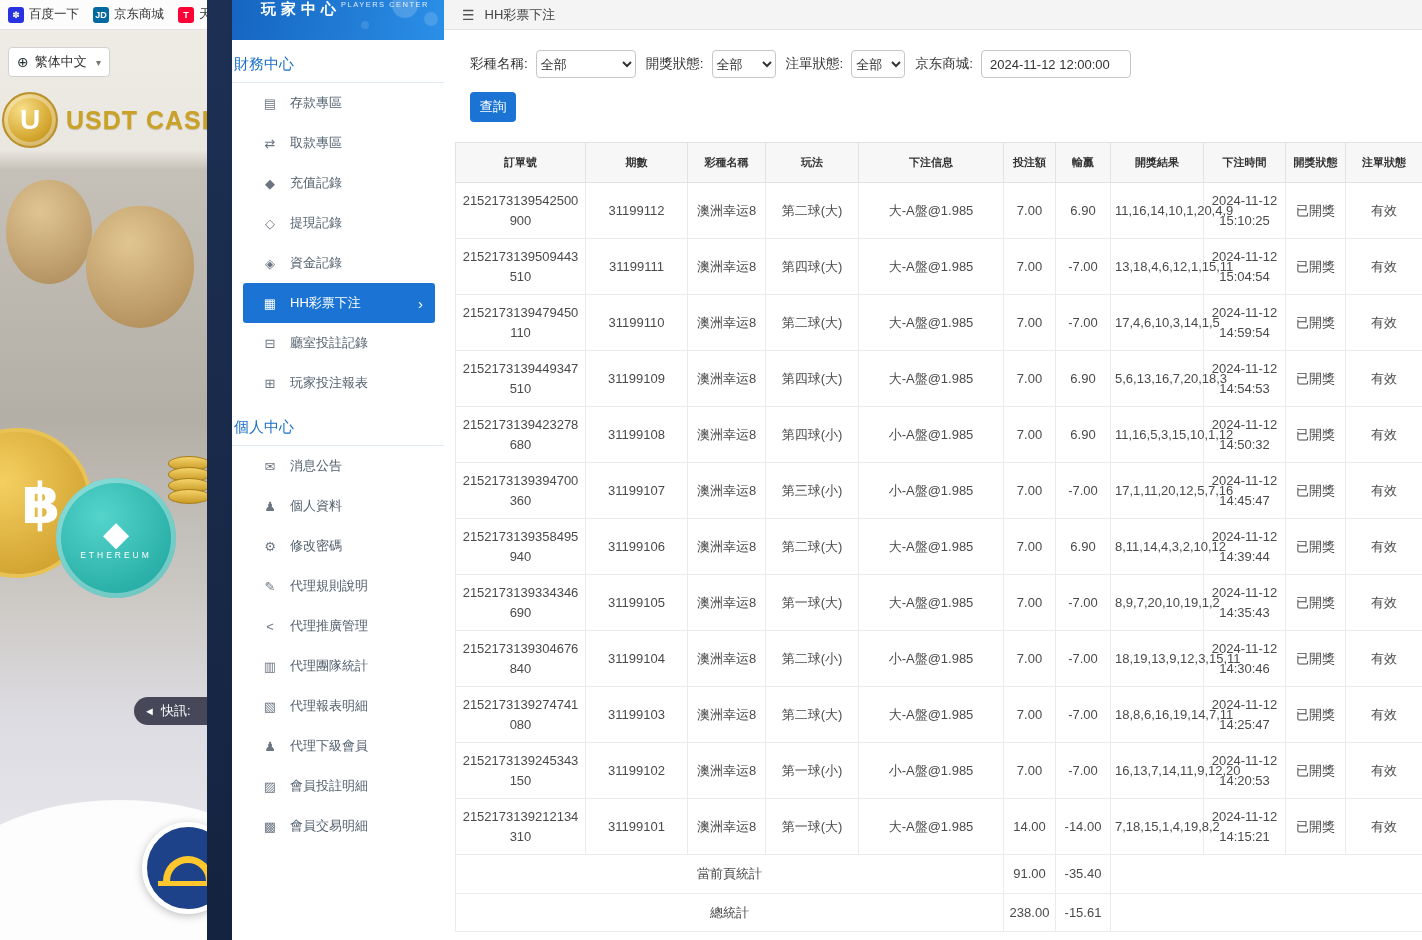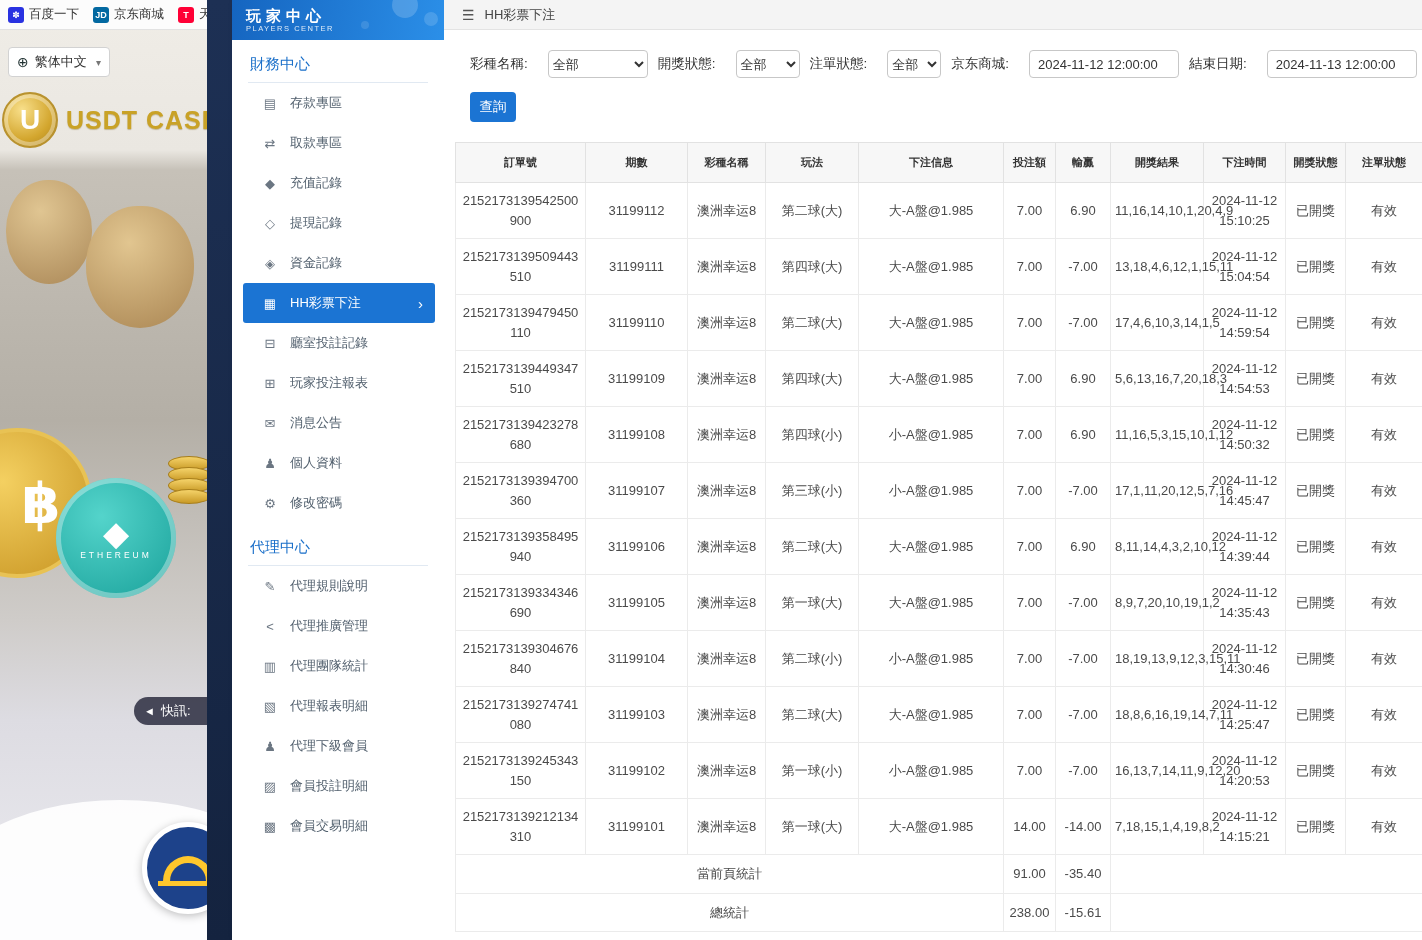--- a/index.html
+++ b/index.html
@@ -48,41 +48,41 @@
     border:5px solid #fff;box-shadow:0 2px 8px rgba(0,0,0,.25);display:flex;align-items:center;justify-content:center}
   .bridge{width:50px;height:25px;border:7px solid #ffc72c;border-bottom:0;border-radius:50px 50px 0 0;position:relative}
   .bridge:after{content:"";position:absolute;left:-12px;right:-12px;bottom:-5px;height:5px;background:#ffc72c}
 
   .dark-strip{position:absolute;left:207px;top:0;width:25px;height:940px;
     background:linear-gradient(#1d3054,#14233f)}
 
   
   .sidebar{position:absolute;left:232px;top:0;width:212px;height:940px;background:#fff;box-shadow:2px 0 6px rgba(0,0,0,.12)}
   .sb-header{height:40px;background:linear-gradient(100deg,#1565c0,#2b8fe8);color:#fff;position:relative;overflow:hidden;
-    display:flex;flex-direction:column;justify-content:center;padding-left:14px}
+    display:flex;flex-direction:row;justify-content:center;padding-left:14px}
   .sb-title{font-size:15px;font-weight:bold;letter-spacing:5px;line-height:1.15}
   .sb-sub{font-size:7.5px;letter-spacing:1.5px;color:rgba(255,255,255,.85)}
   .bubbles{position:absolute;right:26px;top:-8px;width:26px;height:26px;border-radius:50%;background:rgba(255,255,255,.18);
     box-shadow:26px 14px 0 -6px rgba(255,255,255,.15),-40px 20px 0 -9px rgba(255,255,255,.12)}
-  .sec-title{margin:0 16px;padding:15px 2px 8px;font-size:15px;color:#1a6fc9;border-bottom:1px solid #e1e9f2}
+  .sec-title{margin:0 0;padding:15px 2px 8px;font-size:15px;color:#1a6fc9;border-bottom:1px solid #e1e9f2}
   .nav-item{height:40px;display:flex;align-items:center;gap:12px;padding:0 14px 0 30px;font-size:13px;color:#52606e;cursor:pointer}
   .nav-ic{width:16px;text-align:center;font-size:13px;color:#6b7682;flex:none}
   .nav-item.active{margin:0 9px 0 11px;padding:0 12px 0 19px;border-radius:3px;background:#1b74d3;color:#fff}
   .nav-item.active .nav-ic{color:#fff}
   .nav-arrow{margin-left:auto;font-size:15px;line-height:1}
 
   
   .main{position:absolute;left:444px;top:0;width:978px;height:940px;background:#fff}
   .topbar{height:30px;background:#f4f4f4;border-bottom:1px solid #e3e3e3;display:flex;align-items:center;gap:10px;padding-left:18px}
   .menu-ic{font-size:14px;color:#555;cursor:pointer}
   .topbar-title{font-size:13px;color:#444}
 
   .filters{padding:20px 0 0 26px}
   .frow{display:flex;align-items:center;gap:10px;flex-wrap:nowrap}
-  .fgroup{display:flex;align-items:center;gap:20px}
+  .fgroup{display:flex;align-items:center;gap:8px}
   .flabel{font-size:13.5px;color:#333;white-space:nowrap}
   select{height:28px;border:1px solid #c7c7c7;border-radius:4px;background:#fff;font-size:13px;color:#333;font-family:Liberation Serif, serif}
   .sel-lottery{width:100px}.sel-draw{width:64px}.sel-order{width:54px}
   input[type=text]{height:28px;width:150px;border:1px solid #c7c7c7;border-radius:4px;padding:0 8px;font-size:13px;color:#333;font-family:inherit}
   .search-btn{margin-top:14px;width:46px;height:30px;background:#1b74d3;border:none;border-radius:4px;color:#fff;font-size:13.5px;cursor:pointer;font-family:inherit}
 
   .table-wrap{margin:20px 0 0 11px}
   table{border-collapse:collapse;table-layout:fixed;width:967px}
   th{background:#f7f7f7;border:1px solid #e2e2e2;height:40px;font-size:11px;font-weight:bold;color:#333;padding:2px;text-align:center}
   td{border:1px solid #ebebeb;font-size:13px;color:#4a4a4a;text-align:center;padding:8px 4px;line-height:1.5;vertical-align:middle}
@@ -184,33 +184,33 @@
         <span class="nav-arrow">›</span>
       </div>
       <div class="nav-item">
         <span class="nav-ic">⊟</span>
         <span class="nav-lb">廳室投註記錄</span>
       </div>
       <div class="nav-item">
         <span class="nav-ic">⊞</span>
         <span class="nav-lb">玩家投注報表</span>
       </div>
+      <div class="sec-title">個人中心</div>
       <div class="nav-item">
         <span class="nav-ic">✉</span>
         <span class="nav-lb">消息公告</span>
       </div>
       <div class="nav-item">
         <span class="nav-ic">♟</span>
         <span class="nav-lb">個人資料</span>
       </div>
       <div class="nav-item">
         <span class="nav-ic">⚙</span>
         <span class="nav-lb">修改密碼</span>
       </div>
-      <div class="sec-title">代理中心</div>
       <div class="nav-item">
         <span class="nav-ic">✎</span>
         <span class="nav-lb">代理規則說明</span>
       </div>
       <div class="nav-item">
         <span class="nav-ic">&lt;</span>
         <span class="nav-lb">代理推廣管理</span>
       </div>
       <div class="nav-item">
         <span class="nav-ic">▥</span>
@@ -257,24 +257,20 @@
       </div>
       <div class="fgroup">
         <span class="flabel">注單狀態:</span>
         <select class="sel-order">
           <option>全部</option>
         </select>
       </div>
       <div class="fgroup">
         <span class="flabel">京东商城:</span>
         <input type="text" value="2024-11-12 12:00:00" style="">
-      </div>
-      <div class="fgroup">
-        <span class="flabel">結束日期:</span>
-        <input type="text" value="2024-11-13 12:00:00" style="">
       </div>
     </div>
     <button class="search-btn">查詢</button>
   </div>
 
   <div class="table-wrap">
     <table>
       <colgroup>
         <col style="width:130px">
           <col style="width:102px">

